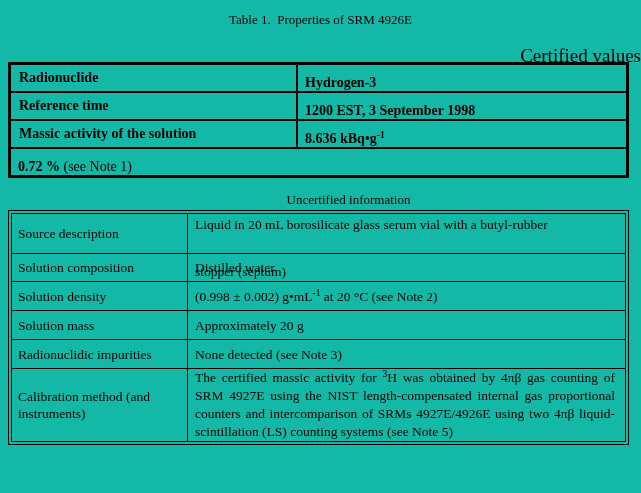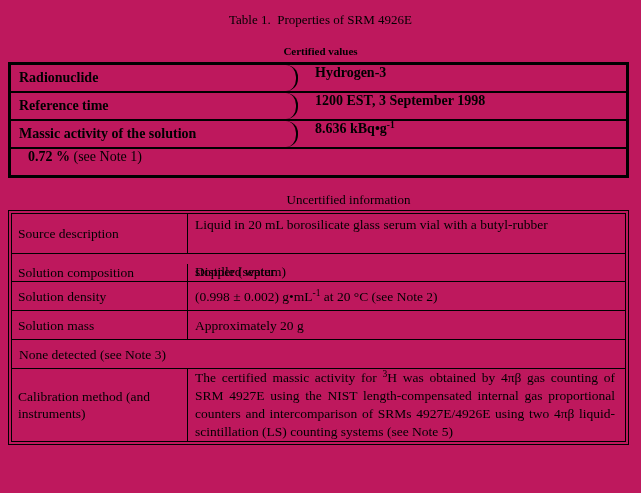--- a/index.html
+++ b/index.html
@@ -1,62 +1,62 @@
 <!DOCTYPE html>
 <html><head>
 <meta charset="utf-8">
 <style>
   html, body { margin: 0; padding: 0; background: #ffffff; }
   .page {
     position: relative;
     width: 641px;
     height: 493px;
-    background: #be185d;
+    background: #14b8a6;
     color: #000000;
     font-family: "Liberation Serif", serif;
     overflow: hidden;
   }
   .title {
     position: absolute;
     top: 12px; left: 0; width: 641px;
     text-align: center;
     font-size: 13px;
     white-space: pre;
   }
   .section-heading {
     position: absolute;
     left: 0; width: 641px;
     text-align: center;
     font-size: 13px;
   }
-  .certified-heading { top: 45px; font-weight: bold; font-size: 11px; }
+  .certified-heading { top: 45px; font-weight: normal; font-size: 19px; text-align: right; }
   .uncertified-heading { top: 192px; padding-left: 28px; }
 
   
   .t1 {
     position: absolute;
     left: 8px; top: 62px;
     width: 621px;
     box-sizing: border-box;
     border: 3px solid #000;
     font-size: 14px;
     font-weight: bold;
   }
   .t1 .row { display: flex; height: 26px; border-bottom: 2px solid #000; }
   .t1 .row:last-child { border-bottom: none; }
   .t1 .c1 {
     width: 287px; box-sizing: border-box;
     border-right: 2px solid #000;
     padding-left: 8px;
-    display: flex; align-items: center; border-radius: 12px;
+    display: flex; align-items: center;
   }
   .t1 .c2 {
     flex: 1;
-    padding-left: 17px;
-    display: flex; align-items: flex-start;
+    padding-left: 7px;
+    display: flex; align-items: flex-end;
   }
 
   
   .t2 {
     position: absolute;
     left: 8px; top: 210px;
     width: 621px;
     box-sizing: border-box;
     border: 4px double #000;
     font-size: 13.5px;
@@ -71,21 +71,21 @@
     display: flex; align-items: center;
     line-height: 17px;
   }
   .t2 .c2 {
     flex: 1;
     padding-left: 7px; padding-right: 10px;
     display: flex; align-items: center;
     line-height: 19px;
   }
   .r0 { height: 39px; }
-  .r1 { height: 27px; align-items: flex-end; }
+  .r1 { height: 27px; }
   .r2 { height: 28px; }
   .r3 { height: 28px; }
   .r4 { height: 28px; }
   .r5 { height: 28px; }
   .r6 { height: 72px; }
 
   .sup { font-size: 9.5px; vertical-align: 5px; line-height: 0; }
   .it  { font-style: italic; }
   .note { font-weight: normal; white-space: pre; }
   .para {
@@ -168,20 +168,23 @@
     </div>
     <div class="row r3">
       <div class="c1">
           <span>Solution mass</span>
         </div>
       <div class="c2">
           <span>Approximately 20 g</span>
         </div>
     </div>
     <div class="row r4">
+      <div class="c1">
+          <span>Radionuclidic impurities</span>
+        </div>
       <div class="c2">
           <span>None detected (see Note 3)</span>
         </div>
     </div>
     <div class="row r6">
       <div class="c1">
           <span>Calibration method (and instruments)</span>
         </div>
       <div class="c2">
         <div class="para"><span>The certified massic activity for </span><span class="sup">3</span><span>H was obtained by 4πβ gas counting of SRM 4927E using the NIST length-compensated internal gas proportional counters and intercomparison of SRMs 4927E/4926E using two 4πβ liquid-scintillation (LS) counting systems (see Note 5)</span></div>

